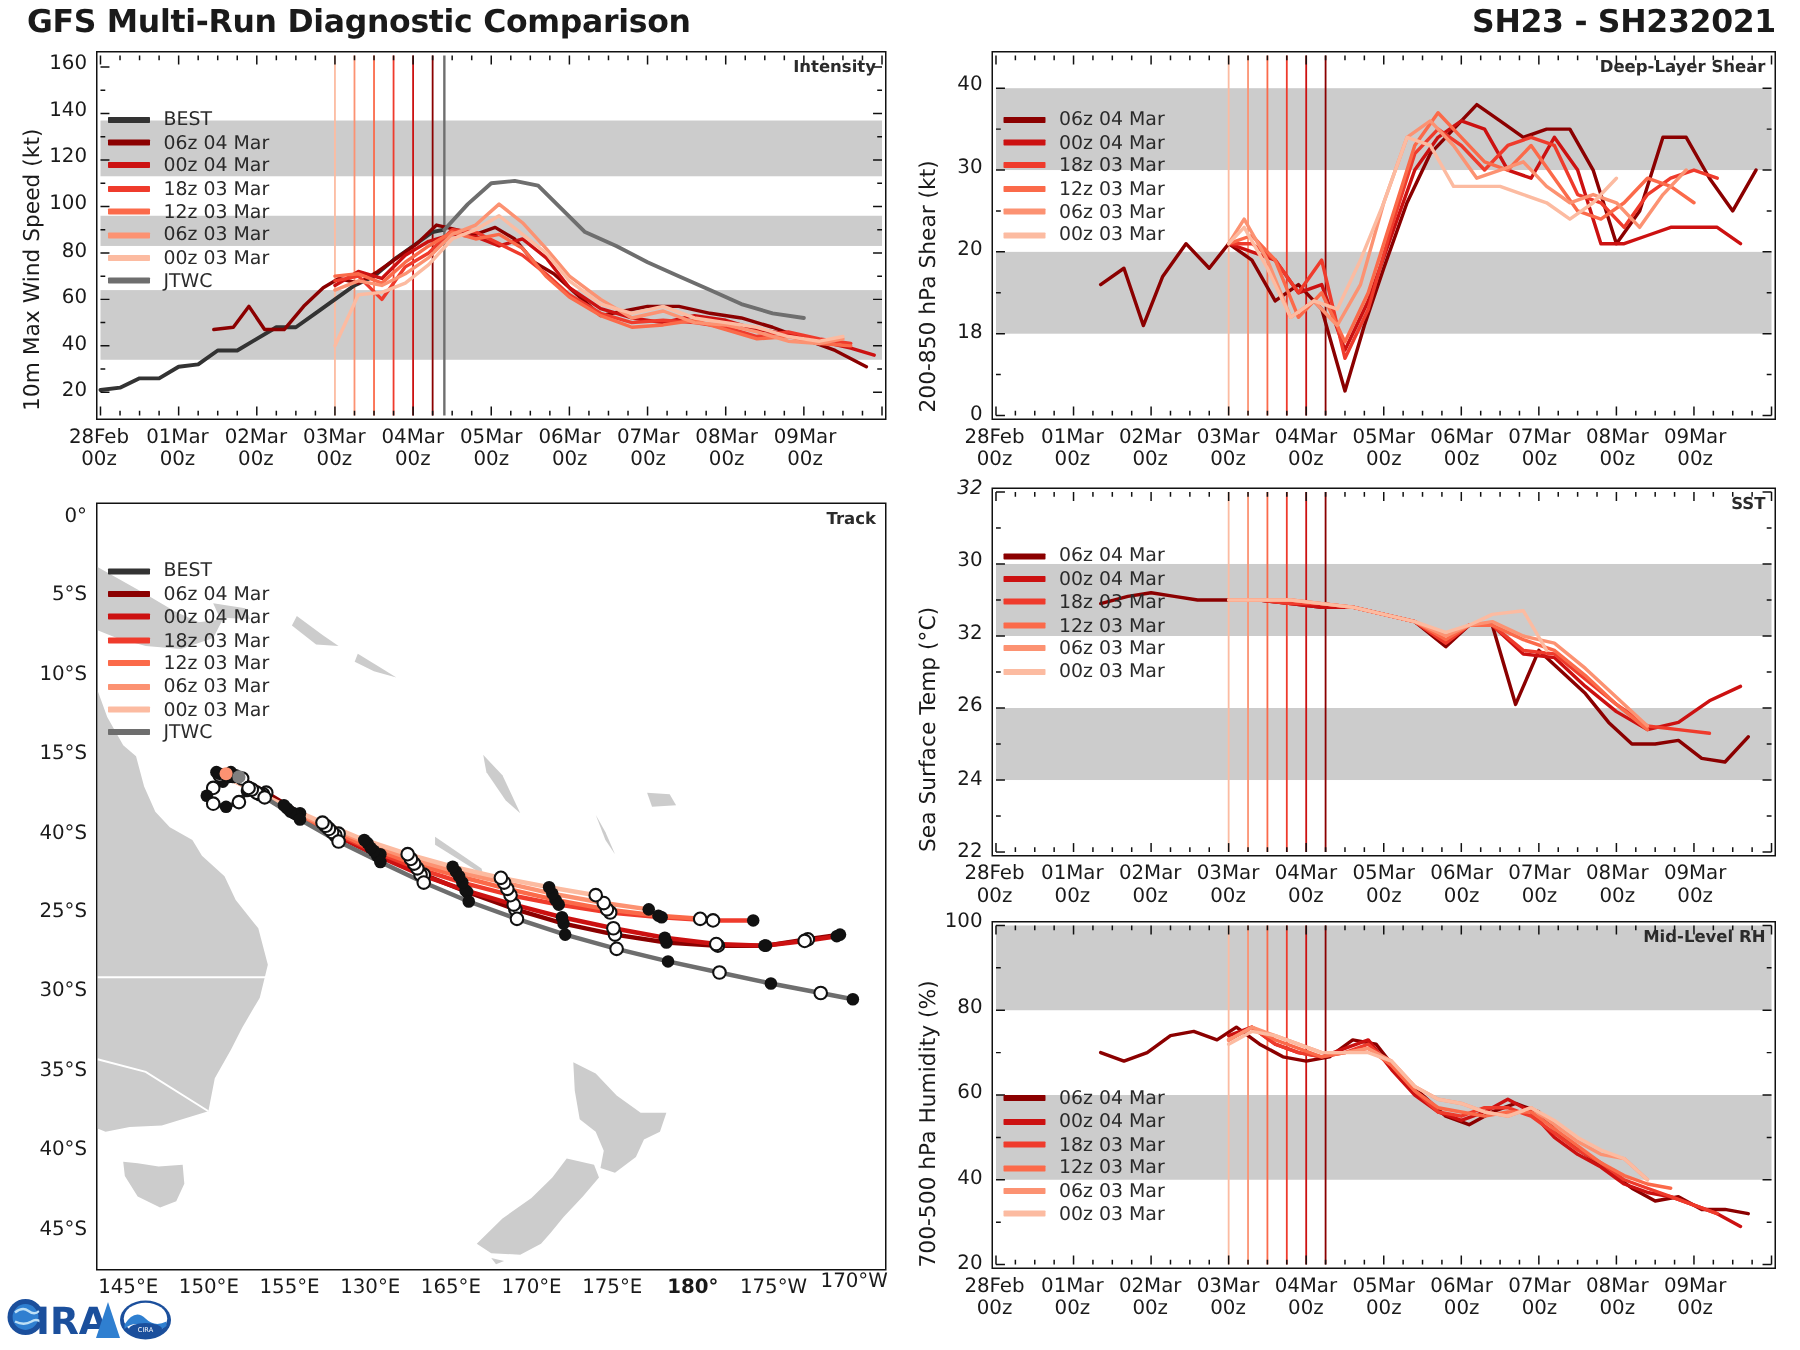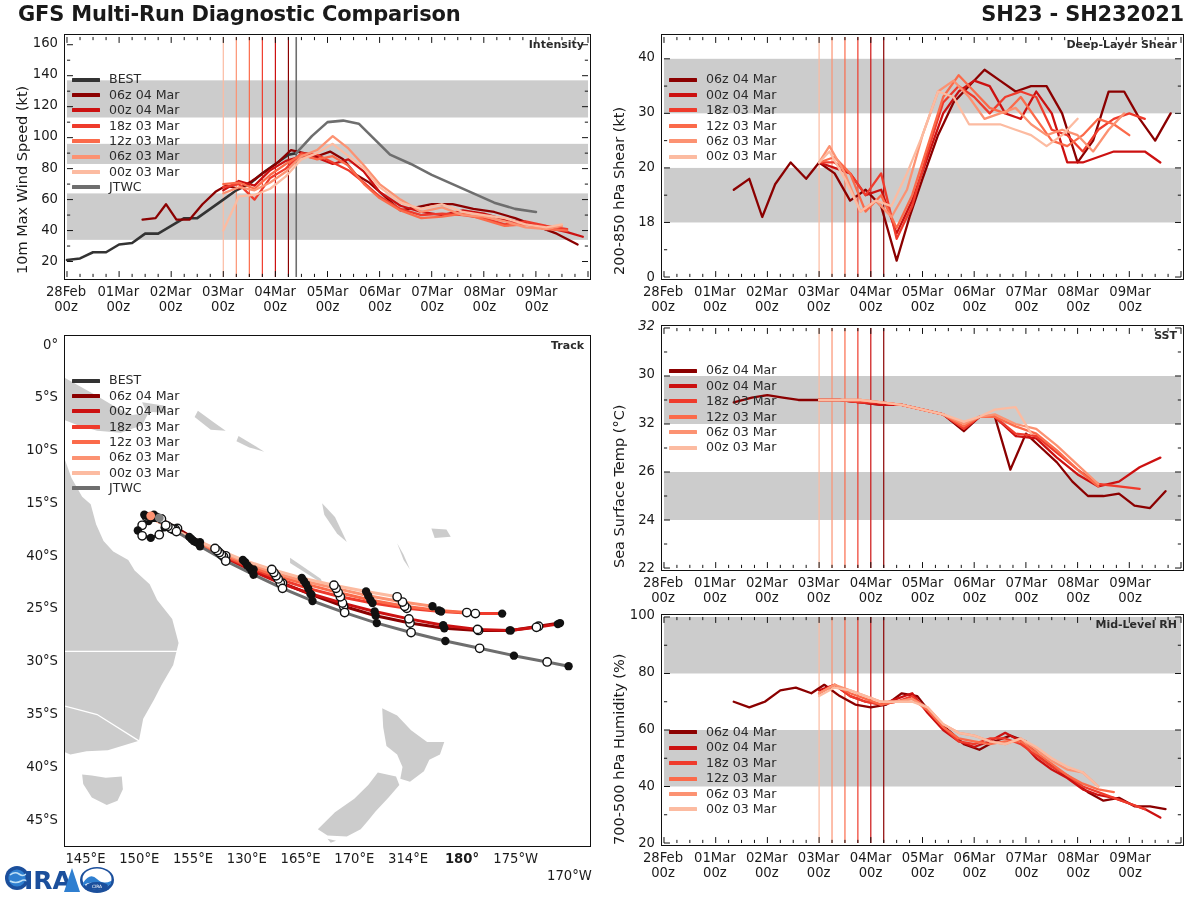--- a/index.html
+++ b/index.html
@@ -405,24 +405,24 @@
     <div class="ytick" style="left: 4px; top: 758.825px; width: 54px;">40°S</div>
     <div class="ytick" style="left: 4px; top: 811.608px; width: 54px;">45°S</div>
   </div>
 <div id="xt-track">
     <div class="xtick" style="left: 52.5102px; top: 851px; width: 66px;">145°E</div>
     <div class="xtick" style="left: 106.286px; top: 851px; width: 66px;">150°E</div>
     <div class="xtick" style="left: 160.061px; top: 851px; width: 66px;">155°E</div>
     <div class="xtick" style="left: 213.837px; top: 851px; width: 66px;">130°E</div>
     <div class="xtick" style="left: 267.612px; top: 851px; width: 66px;">165°E</div>
     <div class="xtick" style="left: 321.388px; top: 851px; width: 66px;">170°E</div>
-    <div class="xtick" style="left: 375.163px; top: 851px; width: 66px;">314°E</div>
+    <div class="xtick" style="left: 375.163px; top: 851px; width: 66px;">175°E</div>
     <div class="xtick" style="left: 428.939px; top: 851px; width: 66px;"><b>180°</b></div>
     <div class="xtick" style="left: 482.714px; top: 851px; width: 66px;">175°W</div>
-    <div class="xtick" style="left: 536.49px; top: 868px; width: 66px;">170°W</div>
+    <div class="xtick" style="left: 536.49px; top: 847px; width: 66px;">170°W</div>
   </div>
 
 <div class="panel" id="panel-shear" style="left:661px;top:34px;width:523px;height:246px;">
   <svg class="plotsvg" id="svg-shear" viewBox="0 0 523 246" preserveAspectRatio="none">
       <rect x="2" y="134" width="519" height="55" fill="#cccccc"></rect>
       <rect x="2" y="24" width="519" height="55" fill="#cccccc"></rect>
       <line x1="157.7" y1="2" x2="157.7" y2="244" stroke="#fcbba1" stroke-width="1.2"></line>
       <line x1="170.675" y1="2" x2="170.675" y2="244" stroke="#fc9272" stroke-width="1.2"></line>
       <line x1="183.64999999999998" y1="2" x2="183.64999999999998" y2="244" stroke="#fb6a4a" stroke-width="1.2"></line>
       <line x1="196.625" y1="2" x2="196.625" y2="244" stroke="#ef3b2c" stroke-width="1.2"></line>

